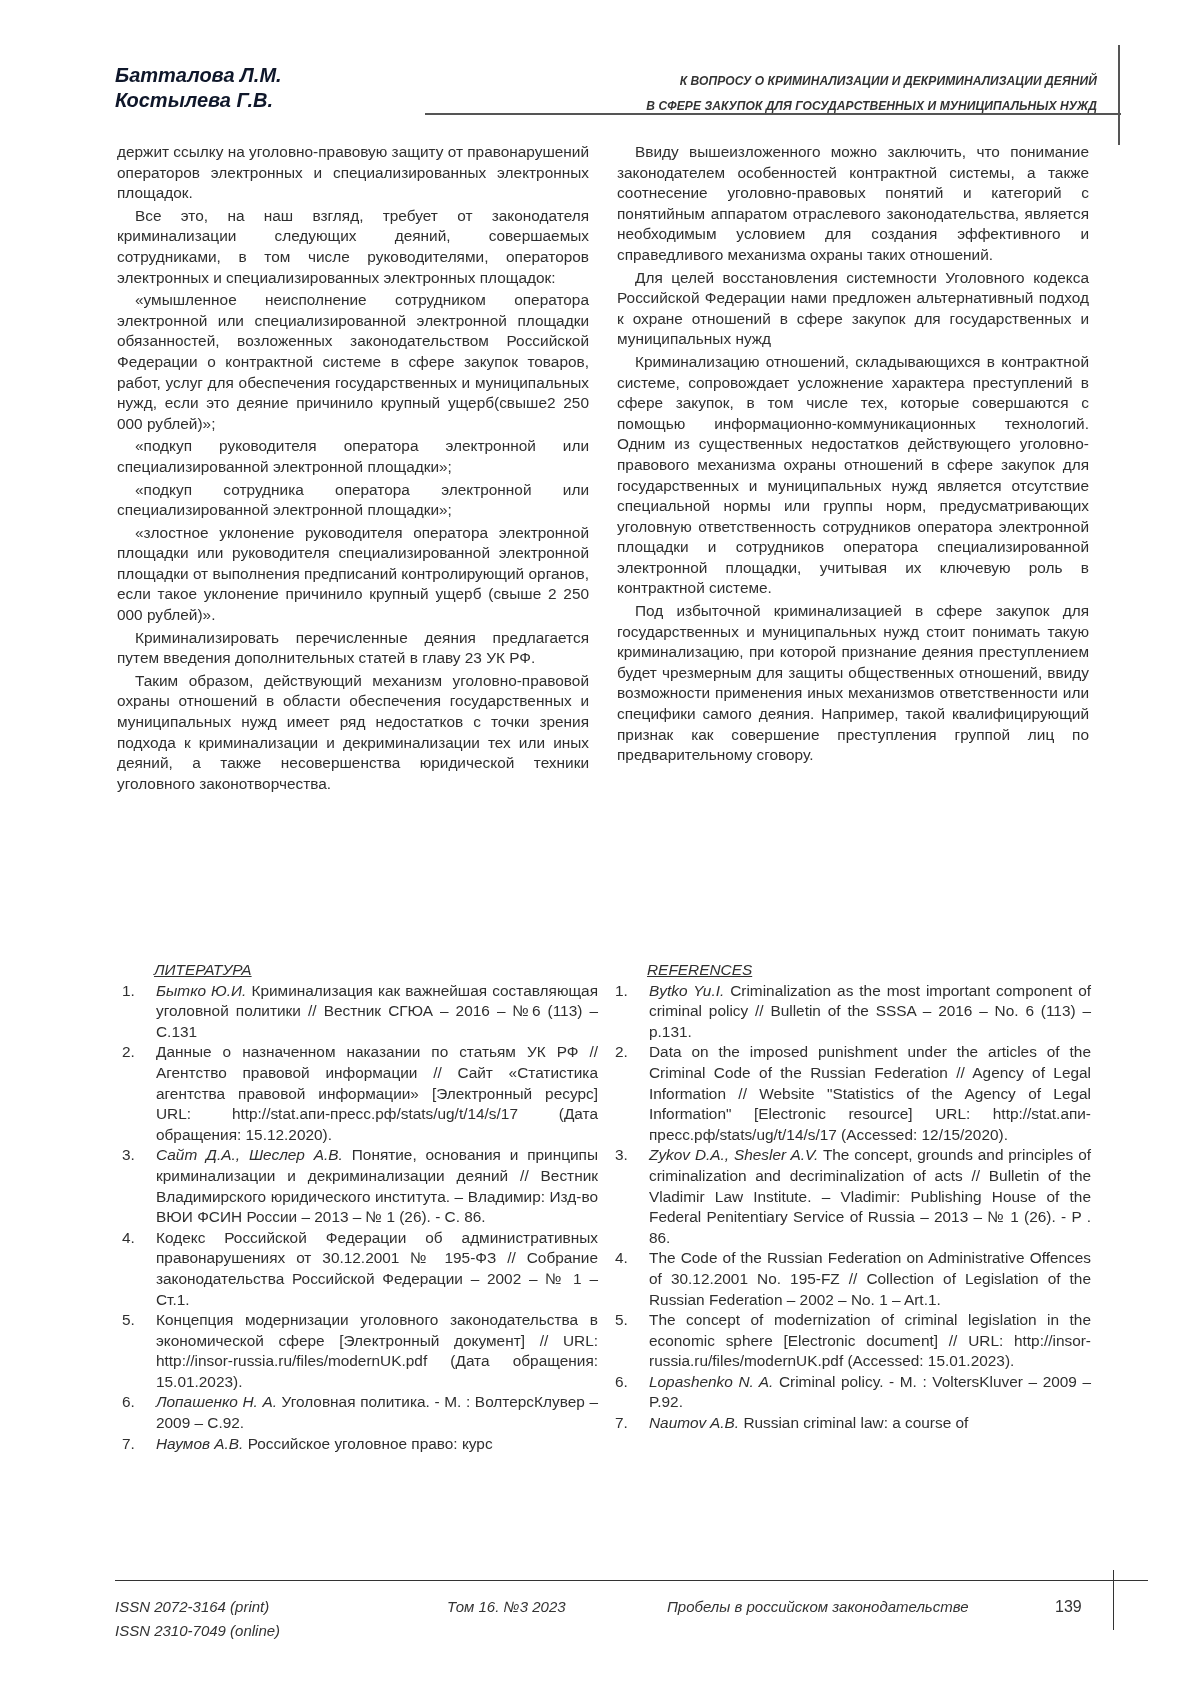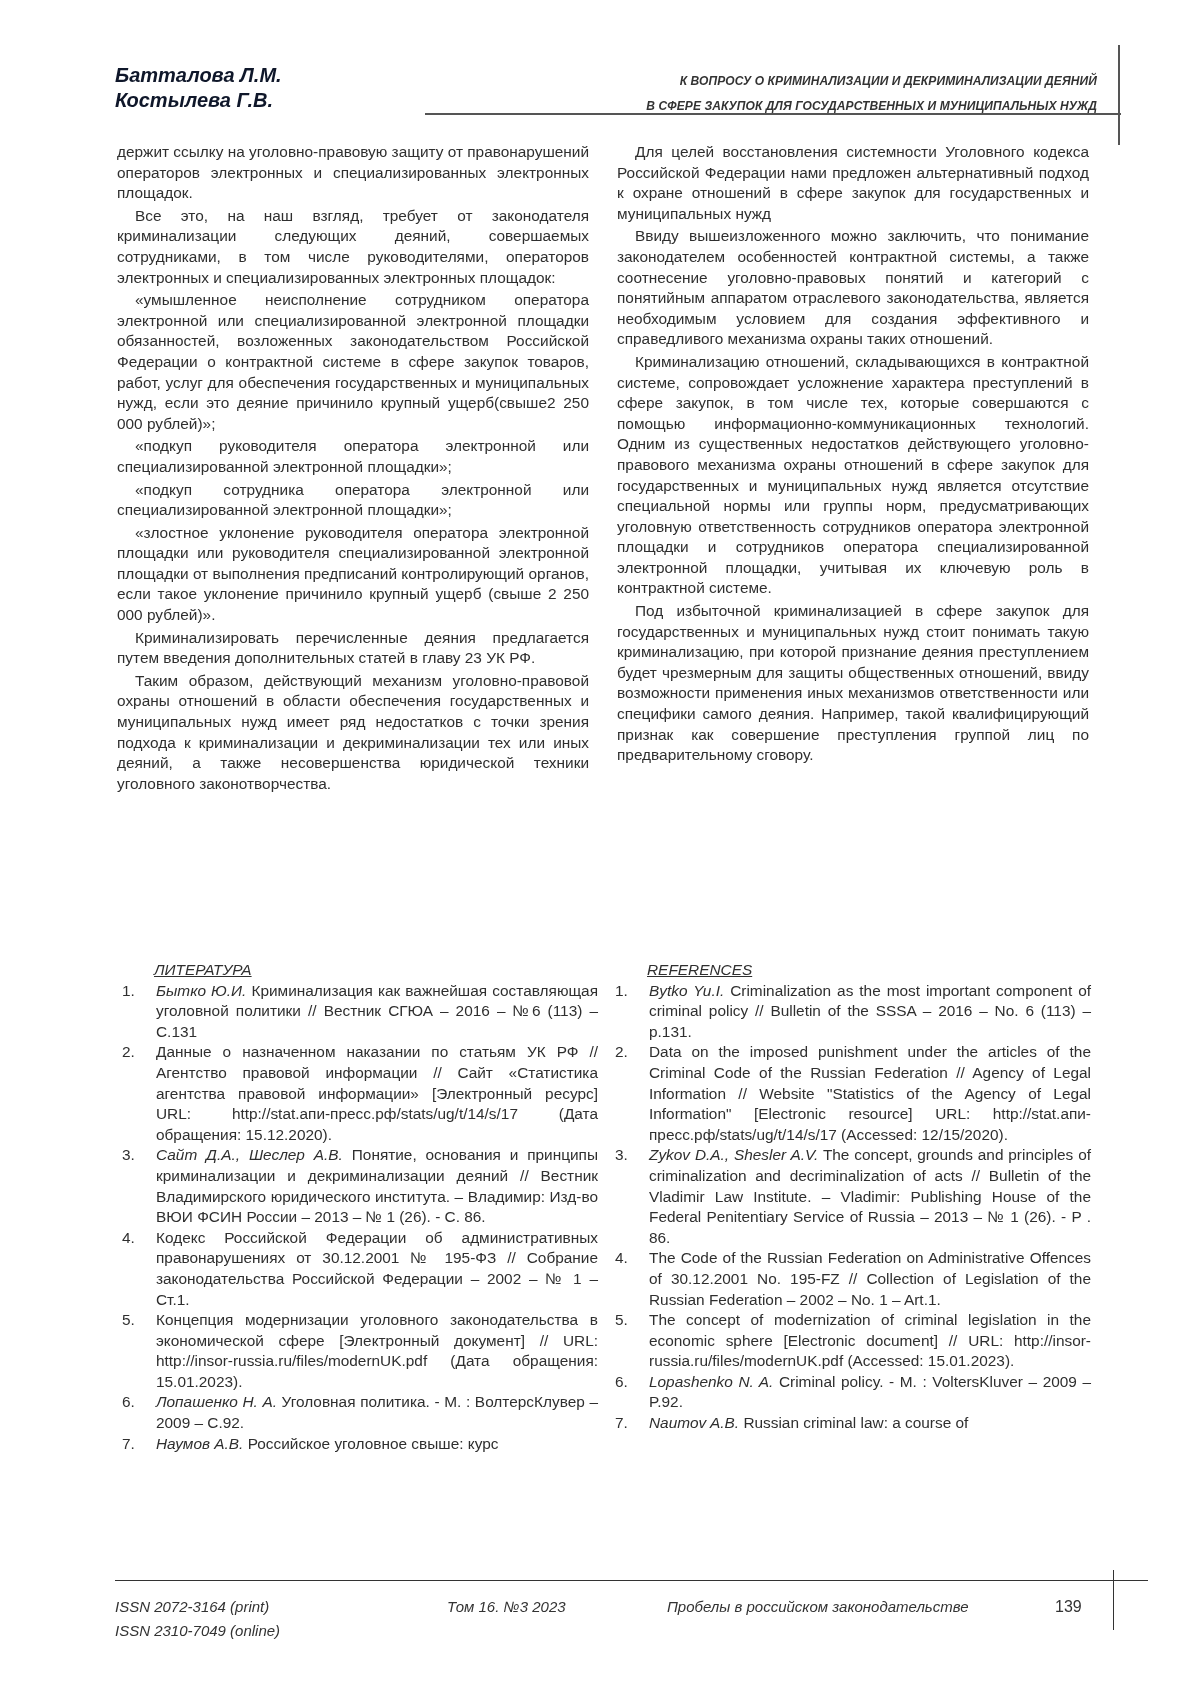--- a/index.html
+++ b/index.html
@@ -58,22 +58,22 @@
   <p class="indent">Все это, на наш взгляд, требует от законодателя криминализации следующих деяний, совершаемых сотрудниками, в том числе руководителями, операторов электронных и специализированных электронных площадок:</p>
   <p class="indent">«умышленное неисполнение сотрудником оператора электронной или специализированной электронной площадки обязанностей, возложенных законодательством Российской Федерации о контрактной системе в сфере закупок товаров, работ, услуг для обеспечения государственных и муниципальных нужд, если это деяние причинило крупный ущерб(свыше2 250 000 рублей)»;</p>
   <p class="indent">«подкуп руководителя оператора электронной или специализированной электронной площадки»;</p>
   <p class="indent">«подкуп сотрудника оператора электронной или специализированной электронной площадки»;</p>
   <p class="indent">«злостное уклонение руководителя оператора электронной площадки или руководителя специализированной электронной площадки от выполнения предписаний контролирующий органов, если такое уклонение причинило крупный ущерб (свыше 2 250 000 рублей)».</p>
   <p class="indent">Криминализировать перечисленные деяния предлагается путем введения дополнительных статей в главу 23 УК РФ.</p>
   <p class="indent">Таким образом, действующий механизм уголовно-правовой охраны отношений в области обеспечения государственных и муниципальных нужд имеет ряд недостатков с точки зрения подхода к криминализации и декриминализации тех или иных деяний, а также несовершенства юридической техники уголовного законотворчества.</p>
 </div>
 
 <div class="col col-right">
+  <p class="indent">Ввиду вышеизложенного можно заключить, что понимание законодателем особенностей контрактной системы, а также соотнесение уголовно-правовых понятий и категорий с понятийным аппаратом отраслевого законодательства, является необходимым условием для создания эффективного и справедливого механизма охраны таких отношений.</p>
   <p class="indent">Для целей восстановления системности Уголовного кодекса Российской Федерации нами предложен альтернативный подход к охране отношений в сфере закупок для государственных и муниципальных нужд</p>
-  <p class="indent">Ввиду вышеизложенного можно заключить, что понимание законодателем особенностей контрактной системы, а также соотнесение уголовно-правовых понятий и категорий с понятийным аппаратом отраслевого законодательства, является необходимым условием для создания эффективного и справедливого механизма охраны таких отношений.</p>
   <p class="indent">Криминализацию отношений, складывающихся в контрактной системе, сопровождает усложнение характера преступлений в сфере закупок, в том числе тех, которые совершаются с помощью информационно-коммуникационных технологий. Одним из существенных недостатков действующего уголовно-правового механизма охраны отношений в сфере закупок для государственных и муниципальных нужд является отсутствие специальной нормы или группы норм, предусматривающих уголовную ответственность сотрудников оператора электронной площадки и сотрудников оператора специализированной электронной площадки, учитывая их ключевую роль в контрактной системе.</p>
   <p class="indent">Под избыточной криминализацией в сфере закупок для государственных и муниципальных нужд стоит понимать такую криминализацию, при которой признание деяния преступлением будет чрезмерным для защиты общественных отношений, ввиду возможности применения иных механизмов ответственности или специфики самого деяния. Например, такой квалифицирующий признак как совершение преступления группой лиц по предварительному сговору.</p>
 </div>
 
 <div class="refs refs-left">
   <div class="refs-heading">ЛИТЕРАТУРА</div>
   <div id="lit-items">
       <div class="ref-item">
         <span class="ref-num">1.</span>
         <span class="ref-body"><span class="ref-author">Бытко Ю.И.</span><span> Криминализация как важнейшая составляющая уголовной политики // Вестник СГЮА – 2016 – №6 (113) – С.131</span></span>
@@ -93,21 +93,21 @@
       <div class="ref-item">
         <span class="ref-num">5.</span>
         <span class="ref-body"><span class="ref-author"></span><span>Концепция модернизации уголовного законодательства в экономической сфере [Электронный документ] // URL: http://insor-russia.ru/files/modernUK.pdf (Дата обращения: 15.01.2023).</span></span>
       </div>
       <div class="ref-item">
         <span class="ref-num">6.</span>
         <span class="ref-body"><span class="ref-author">Лопашенко Н. А.</span><span> Уголовная политика. - М. : ВолтерсКлувер – 2009 – С.92.</span></span>
       </div>
       <div class="ref-item">
         <span class="ref-num">7.</span>
-        <span class="ref-body"><span class="ref-author">Наумов А.В.</span><span> Российское уголовное свыше: курс</span></span>
+        <span class="ref-body"><span class="ref-author">Наумов А.В.</span><span> Российское уголовное право: курс</span></span>
       </div>
     </div>
 </div>
 
 <div class="refs refs-right">
   <div class="refs-heading">REFERENCES</div>
   <div id="ref-items">
       <div class="ref-item">
         <span class="ref-num">1.</span>
         <span class="ref-body"><span class="ref-author">Bytko Yu.I.</span><span> Criminalization as the most important component of criminal policy // Bulletin of the SSSA – 2016 – No. 6 (113) – p.131.</span></span>

